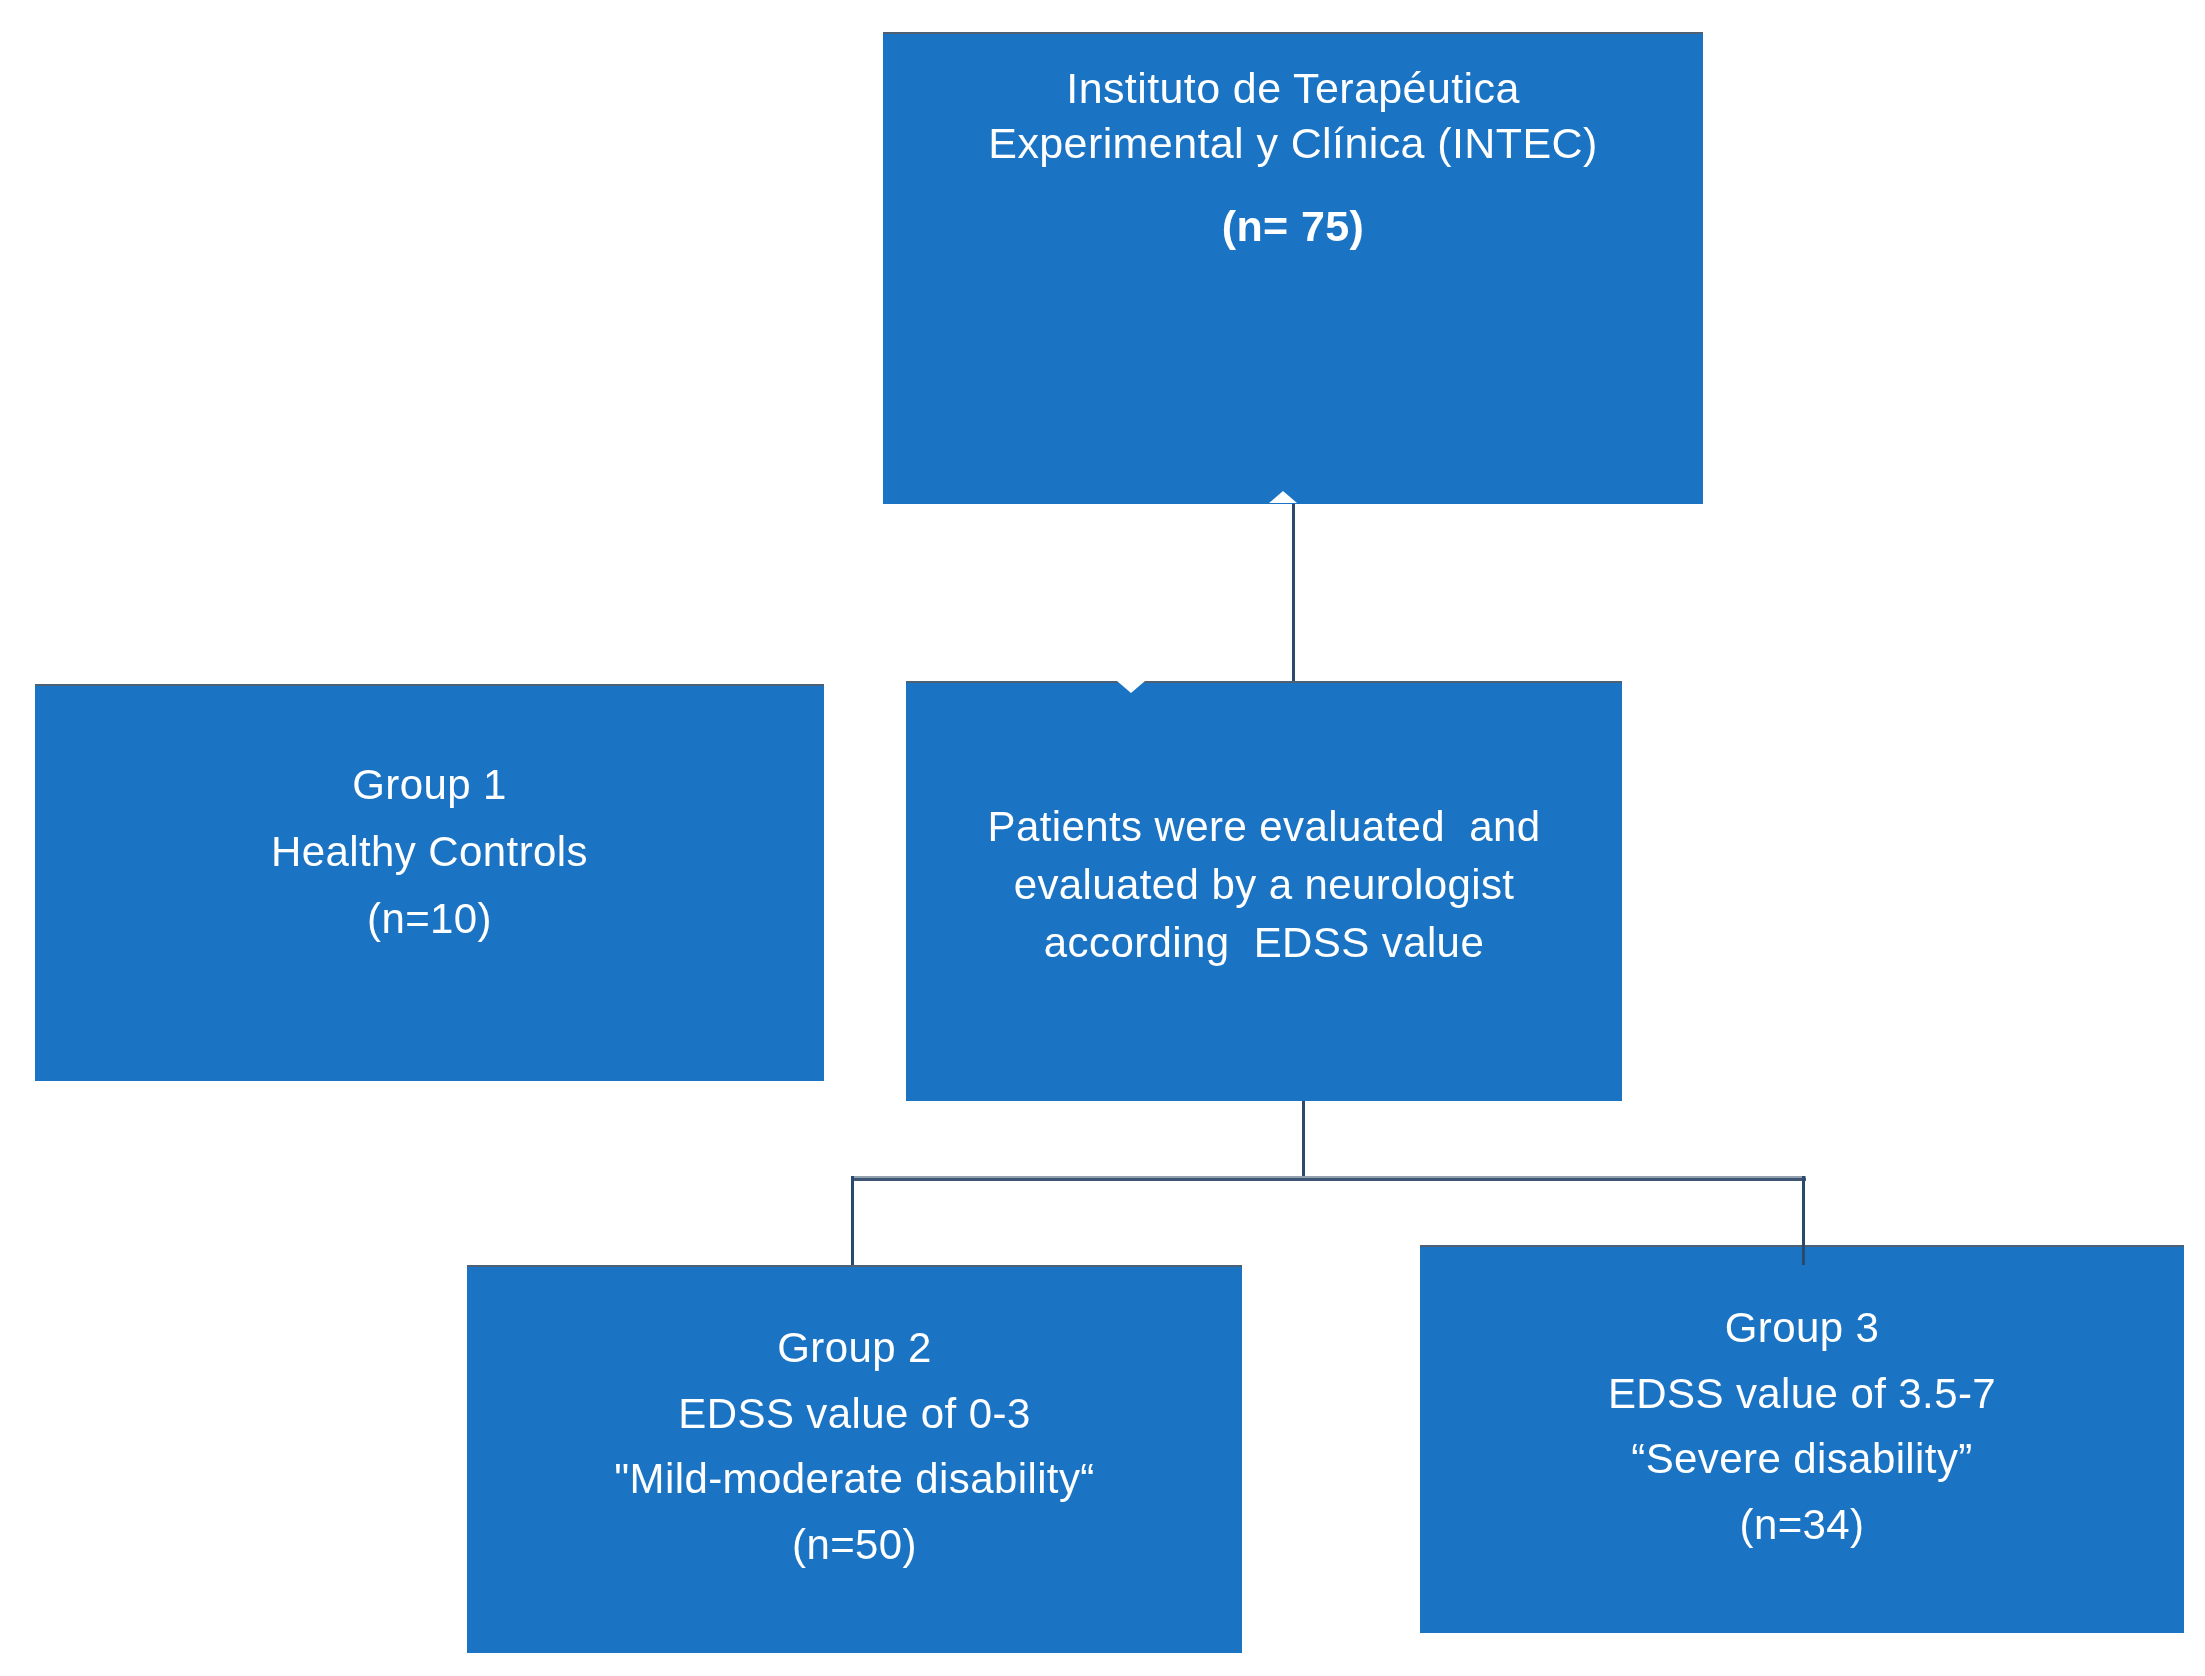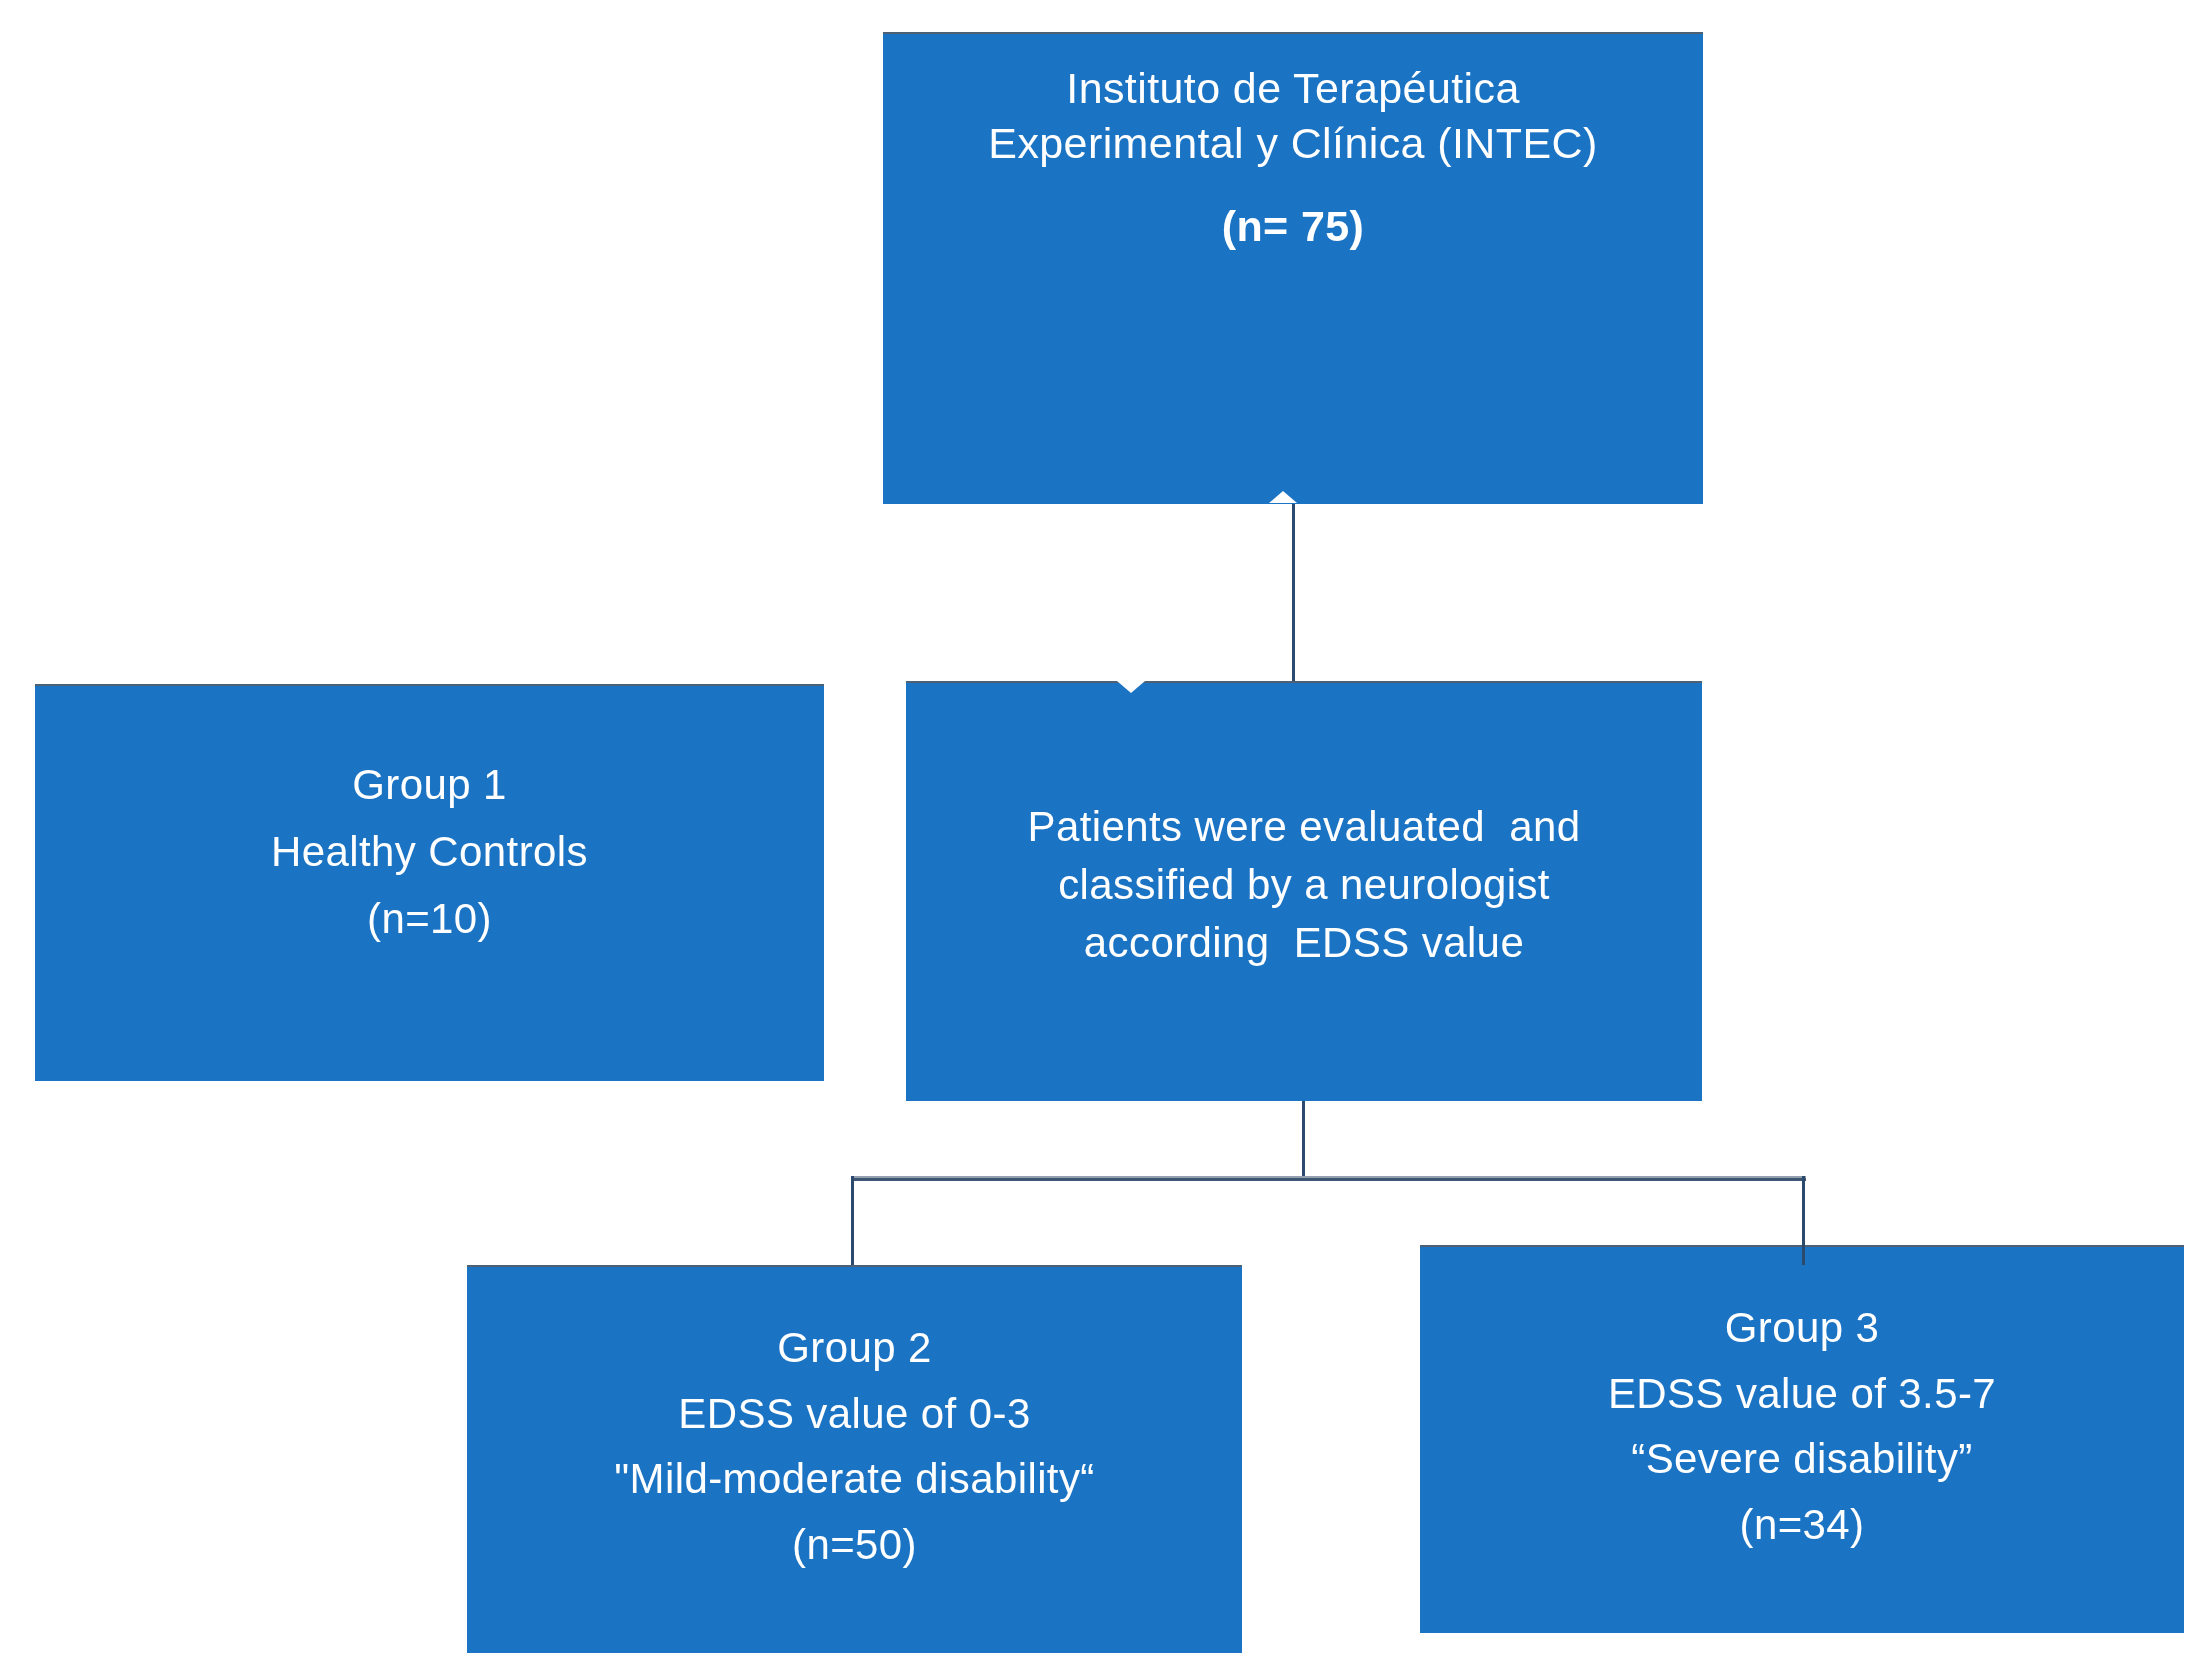--- a/index.html
+++ b/index.html
@@ -18,21 +18,21 @@
     box-sizing: border-box;
     border-top: 2.5px solid #4e6174;
     text-align: center;
     letter-spacing: 0.4px;
   }
   .box .line { display: block; white-space: pre-wrap; }
 
   .node-intec   { left: 883px; top: 32px;   width: 820px; height: 472px; padding-top: 27px;  font-size: 43px; line-height: 1.28; }
   .node-intec .count { display: block; margin-top: 28px; white-space: pre-wrap; font-weight: bold; }
   .node-group1  { left: 35px;   top: 684px;  width: 789px; height: 397px; padding-top: 65px;  font-size: 42px; line-height: 1.60; }
-  .node-eval    { left: 906px; top: 681px;  width: 796px; height: 420px; padding-top: 115px; font-size: 42px; line-height: 1.38; text-align: center; }
+  .node-eval    { left: 906px; top: 681px;  width: 716px; height: 420px; padding-top: 115px; font-size: 42px; line-height: 1.38; text-align: center; }
   .node-group2  { left: 467px;  top: 1265px; width: 775px; height: 388px; padding-top: 48px;  font-size: 42px; line-height: 1.56; }
   .node-group3  { left: 1420px; top: 1245px; width: 764px; height: 388px; padding-top: 48px;  font-size: 42px; line-height: 1.56; }
 
   .connector-v {
     position: absolute;
     width: 3.3px;
     background: #2c4a6e;
   }
   .conn-top-to-eval   { left: 1292px; top: 504px;  height: 177px; }
   .conn-eval-to-split { left: 1302px; top: 1101px; height: 78px;  }
@@ -73,21 +73,21 @@
   </div>
 
   <div class="box node-group1">
     <span class="line">Group 1</span>
     <span class="line">Healthy Controls</span>
     <span class="line">(n=10)</span>
   </div>
 
   <div class="box node-eval">
     <span class="line">Patients were evaluated  and</span>
-    <span class="line">classified by a neurologist</span>
+    <span class="line">evaluated by a neurologist</span>
     <span class="line">according  EDSS value</span>
   </div>
 
   <div class="box node-group2">
     <span class="line">Group 2</span>
     <span class="line">EDSS value of 0-3</span>
     <span class="line">"Mild-moderate disability“</span>
     <span class="line">(n=50)</span>
   </div>
 

